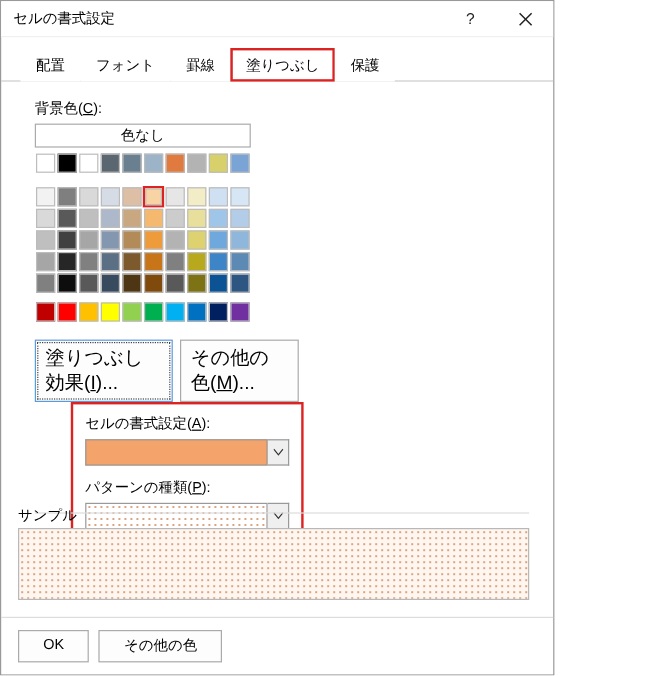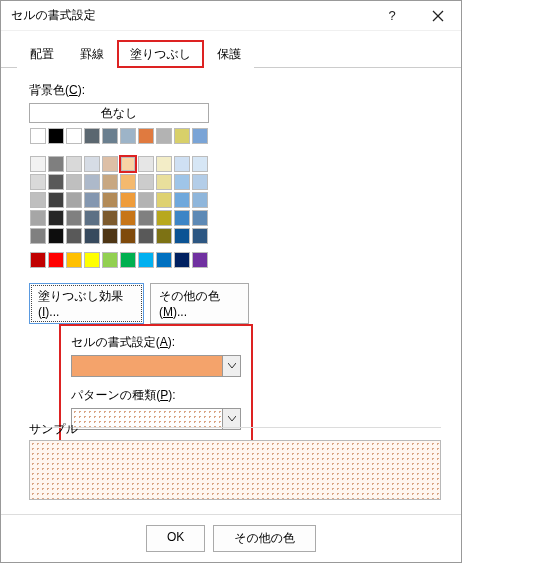--- a/index.html
+++ b/index.html
@@ -18,33 +18,33 @@
 .label { font-size: 12px; margin-bottom: 4px; }
 .nocolor { border: 1px solid #aaa; width: 180px; height: 20px; text-align: center; font-size: 12px; line-height: 18px; margin-bottom: 4px; }
 .palette { display: flex; flex-wrap: wrap; width: 180px; gap: 0; }
 .sw { width: 18px; height: 18px; border: 1px solid #fff; }
 .sw-inner { width: 100%; height: 100%; border: 1px solid #bcbcbc; }
 .sw.empty .sw-inner { background:#fff; border:1px solid #bcbcbc; position:relative; }
 .sw.selected { border: 2px solid #d22; }
 .palette2 { margin-top: 10px; }
 .palette3 { margin-top: 6px; }
 .btnrow { margin-top: 14px; display: flex; gap: 6px; }
-.pbtn { border: 1px solid #aaa; padding: 4px 8px; font-size: 12px; background: #fdfdfd; }
+.pbtn { border: 1px solid #aaa; padding: 4px 8px; font-size: 16px; background: #fdfdfd; }
 .pbtn.focus { outline: 1px dotted #444; outline-offset: -3px; border-color:#5a9ae0; }
 .right { float: left; margin-left: 30px; width: 194px; border: 2px solid #d22; padding: 8px 10px 14px; }
 .dd { display: flex; margin-top: 4px; margin-bottom: 10px; }
 .dd-box { flex: 1; height: 22px; border: 1px solid #999; position: relative; }
 .dd-btn { width: 18px; height: 22px; border: 1px solid #999; border-left: none; background: #efefef; display: flex; align-items: center; justify-content: center; }
 .dd-btn svg { width:8px; height:6px; }
 .patA { background: #f4a36b; }
 .patP { background-image: radial-gradient(#d9a585 1px, transparent 1px); background-size: 5px 5px; background-color:#fff; }
-.sample-area { position: absolute; left: 28px; right: 20px; bottom: 14px; }
+.sample-area { position: absolute; left: 14px; right: 20px; bottom: 14px; }
 .sample-label { font-size: 12px; margin-bottom: 2px; }
 .sample-box { height: 60px; border: 1px solid #b8b8b8; background-image: radial-gradient(#d9a585 1px, transparent 1px); background-size: 5px 5px; background-color:#fff6f0; }
-.footer { border-top: 1px solid #ddd; padding: 10px 14px; display: flex; justify-content: center; gap: 8px; }
+.footer { border-top: 1px solid #ddd; padding: 10px 14px; display: flex; justify-content: flex-start; gap: 8px; }
 .fbtn { border: 1px solid #aaa; padding: 4px 20px; background: #fdfdfd; font-size: 12px; }
 .underline{ text-decoration: underline; }
 .hr { position:absolute; bottom:86px; left:28px; right:20px; height:1px; background:#dcdcdc; }
 </style>
 </head>
 <body>
 <div class="window">
 
 <div class="titlebar">
   <span class="title">セルの書式設定</span>
@@ -53,20 +53,21 @@
   <div class="tb-btn">
     <svg width="12" height="12">
           <line x1="1" y1="1" x2="11" y2="11" stroke="#222" stroke-width="1.2"></line>
           <line x1="11" y1="1" x2="1" y2="11" stroke="#222" stroke-width="1.2"></line>
         </svg>
   </div>
 </div>
 
 <div class="tabs">
   <div class="tab">配置</div>
+  <div class="tab">フォント</div>
   <div class="tab">罫線</div>
   <div class="tab active hl">塗りつぶし</div>
   <div class="tab">保護</div>
 </div>
 
 <div class="body">
   <div class="left">
     <div class="label"><span>背景色</span>(<span class="underline">C</span>):</div>
     <div class="nocolor">色なし</div>
 

